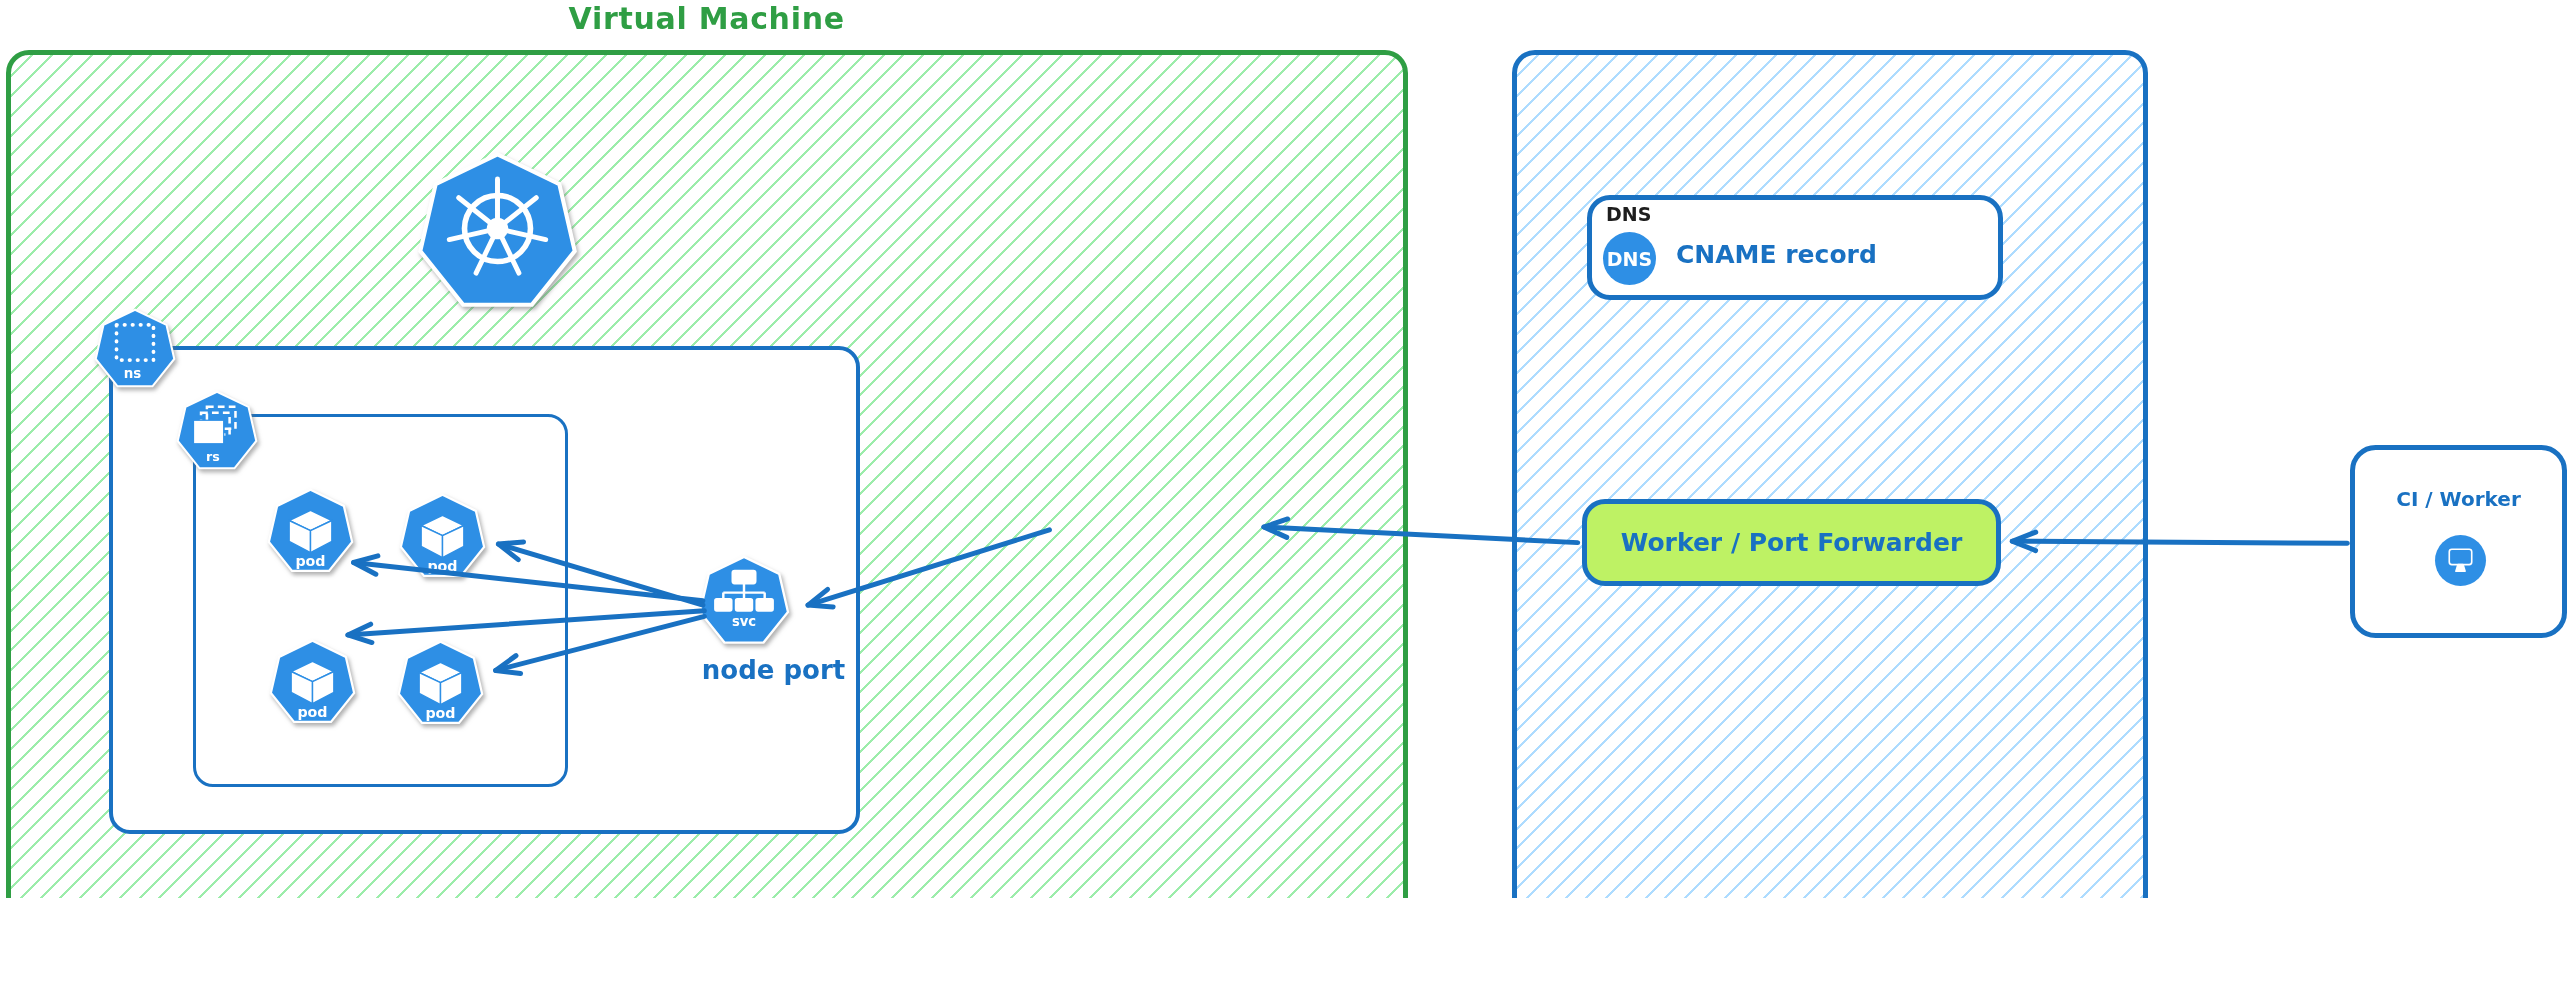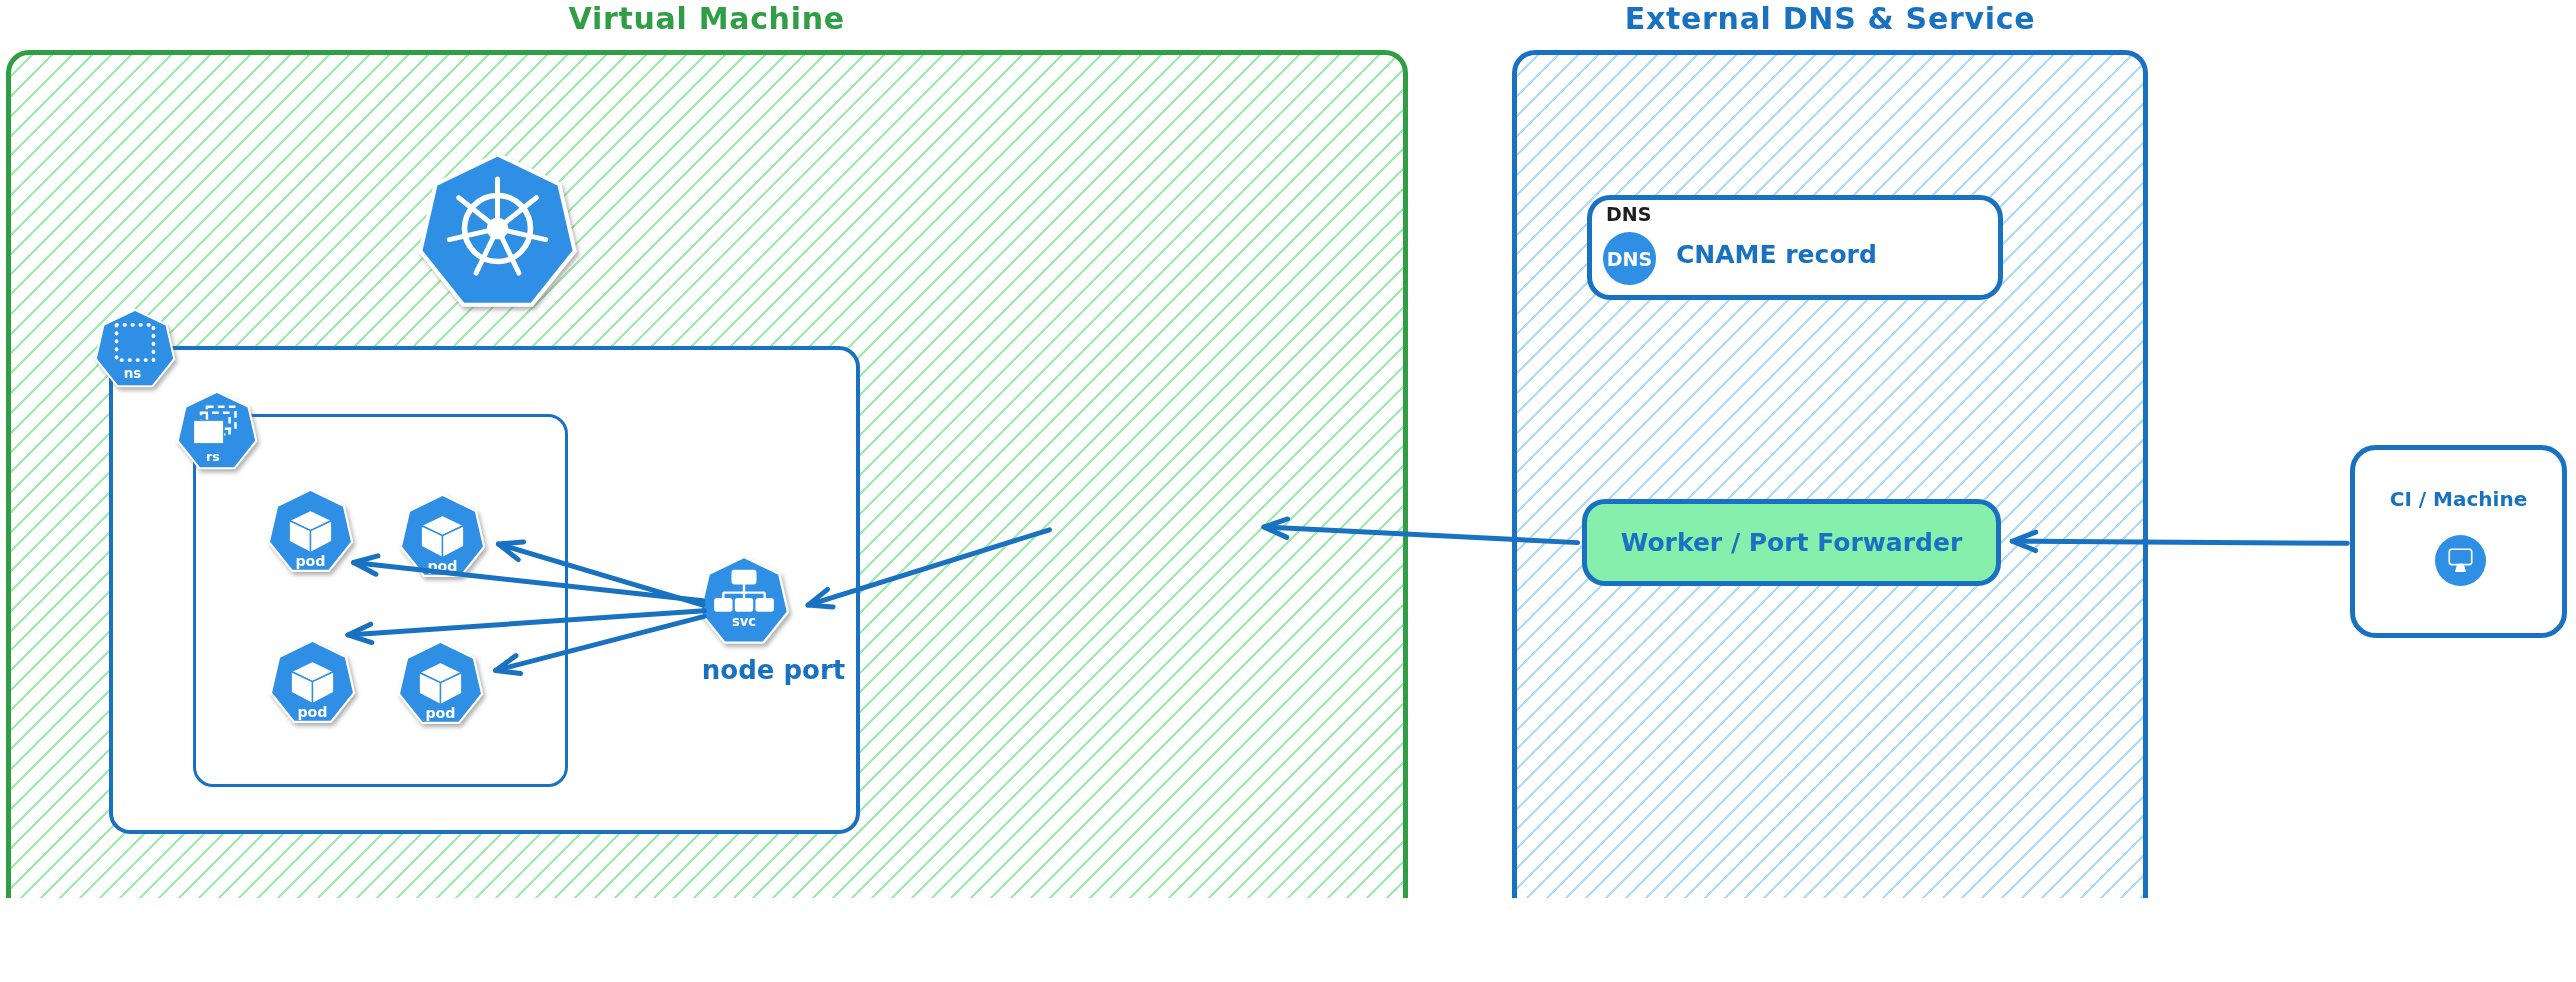--- a/index.html
+++ b/index.html
@@ -83,21 +83,21 @@
     display: flex; align-items: center; justify-content: center;
     font-size: 19px; font-weight: 600; z-index: 5;
   }
   .cname-label {
     left: 1676px; top: 240px; width: 284px; text-align: left;
     font-size: 25px; font-weight: 600; color: #1971c2; z-index: 5;
   }
   .worker-box {
     left: 1582px; top: 499px; width: 419px; height: 87px;
     border: 5px solid #1971c2; border-radius: 23px;
-    background: #86efac; box-sizing: border-box; z-index: 4;
+    background: #bef264; box-sizing: border-box; z-index: 4;
     display: flex; align-items: center; justify-content: center;
     font-size: 25px; font-weight: 600; color: #1971c2;
   }
   .ci-label {
     left: 2350px; top: 487px; width: 217px; text-align: center;
     font-size: 20px; font-weight: 600; color: #1971c2; z-index: 5;
   }
   .ci-circle {
     left: 2435px; top: 535px; width: 51px; height: 51px;
     border-radius: 50%; background: #2e8fe5; z-index: 5;
@@ -173,21 +173,20 @@
       <marker id="ah" markerUnits="userSpaceOnUse" markerWidth="46" markerHeight="38" refX="40" refY="19" orient="auto">
         <path d="M7 6 L40 19 L7 32" fill="none" stroke="#1971c2" stroke-width="7" stroke-linecap="round" stroke-linejoin="round"></path>
       </marker>
     </defs>
   </svg>
 
   <div class="abs vm-box"></div>
   <div class="abs vm-title">Virtual Machine</div>
 
   <div class="abs ext-box"></div>
-  <div class="abs ext-title">External DNS &amp; Service</div>
 
   <div class="abs ns-box"></div>
   <div class="abs rs-box"></div>
 
   <svg class="abs k8s-icon icon-logo" viewBox="0 0 100 100">
     <use href="#hept"></use>
       <use href="#wheel"></use>
   </svg>
 
   <svg class="abs k8s-icon icon-ns" viewBox="0 0 100 100">
@@ -237,21 +236,21 @@
   <div class="abs dns-badge">
     <span>DNS</span>
   </div>
   <div class="abs cname-label">CNAME record</div>
 
   <div class="abs worker-box">
     <span>Worker / Port Forwarder</span>
   </div>
 
   <div class="abs ci-box"></div>
-  <div class="abs ci-label">CI / Machine</div>
+  <div class="abs ci-label">CI / Worker</div>
   <div class="abs ci-circle">
     <svg width="51" height="51" viewBox="0 0 100 100">
         <use href="#monitor"></use>
       </svg>
   </div>
 
   <svg class="abs arrows" viewBox="0 0 3628 1384">
     <g stroke="#1971c2" stroke-width="7" stroke-linecap="round" fill="none">
       <line x1="990" y1="846" x2="498" y2="792" marker-end="url(#ah)"></line>
       <line x1="990" y1="852" x2="702" y2="766" marker-end="url(#ah)"></line>

